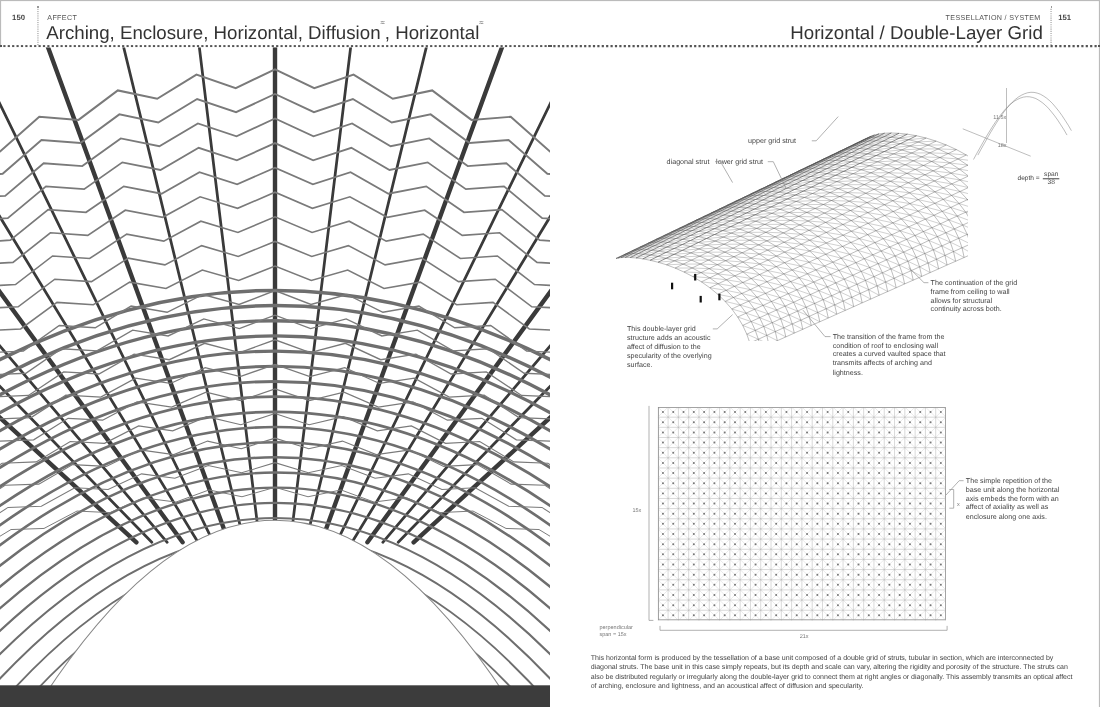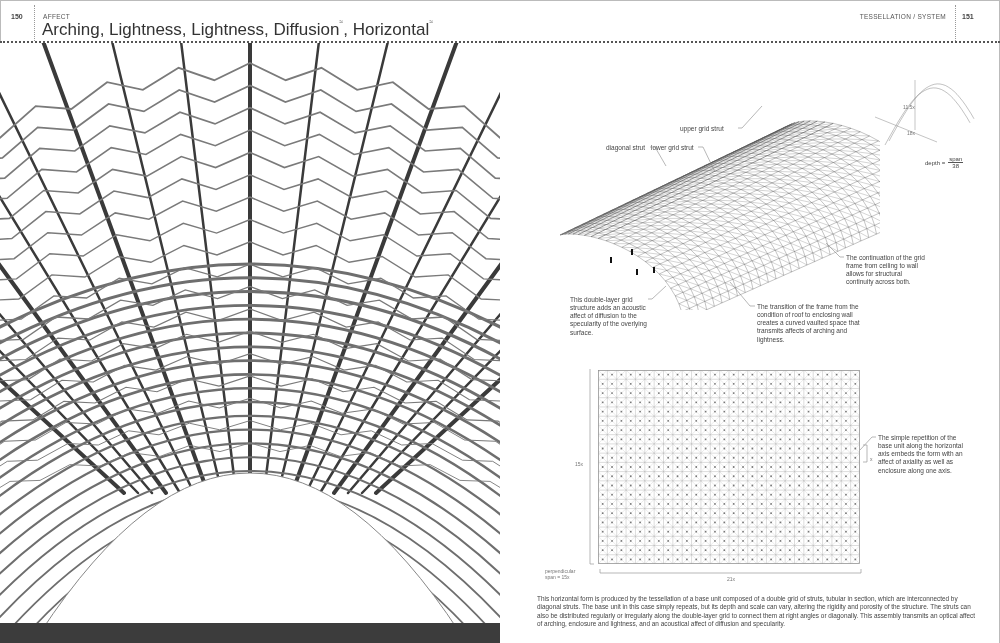--- a/index.html
+++ b/index.html
@@ -48,21 +48,21 @@
 </head>
 <body>
 
 <div class="spread">
 
   <div class="page-left"></div>
   <div class="page-num left">150</div>
   <div class="vsep left"></div>
   <div class="kicker left">AFFECT</div>
   <div class="title left">
-    <span>Arching, Lightness, Lightness, Diffusion</span><sup>≈</sup><span>, Horizontal</span><sup>≈</sup>
+    <span>Arching, Enclosure, Horizontal, Diffusion</span><sup>≈</sup><span>, Horizontal</span><sup>≈</sup>
   </div>
   <div class="header-rule left"></div>
 
   <div class="photo">
     <svg id="vault-svg" width="500" height="600" viewBox="0 0 500 600">
         <rect x="0" y="0" width="500" height="600" fill="#ffffff"></rect>
         <g fill="none" stroke-linecap="round">
           <line x1="-380" y1="-10" x2="124" y2="450" stroke="#3a3a3a" stroke-width="4"></line>
           <line x1="-310" y1="-10" x2="138" y2="450" stroke="#3a3a3a" stroke-width="2.5"></line>
           <line x1="-240" y1="-10" x2="152" y2="450" stroke="#3a3a3a" stroke-width="2.5"></line>
@@ -123,20 +123,21 @@
           <path d="M-53.4 441.2 L-23.0 437.6 L7.3 418.3 L37.6 417.2 L68.0 400.5 L98.3 402.0 L128.7 387.8 L159.0 391.8 L189.3 380.2 L219.7 386.8 L250.0 377.6 L280.3 386.8 L310.7 380.2 L341.0 391.8 L371.3 387.8 L401.7 402.0 L432.0 400.5 L462.4 417.2 L492.7 418.3 L523.0 437.6 L553.4 441.2 " stroke="#7a7a7a" stroke-width="0.9529411764705883"></path>
           <path d="M-50.0 460.0 L-20.0 456.6 L10.0 438.4 L40.0 437.4 L70.0 421.6 L100.0 423.0 L130.0 409.6 L160.0 413.4 L190.0 402.4 L220.0 408.6 L250.0 400.0 L280.0 408.6 L310.0 402.4 L340.0 413.4 L370.0 409.6 L400.0 423.0 L430.0 421.6 L460.0 437.4 L490.0 438.4 L520.0 456.6 L550.0 460.0 " stroke="#7a7a7a" stroke-width="0.9"></path>
         </g>
         <path d="M 40 590 Q 250 270 460 590 Z" fill="#ffffff" stroke="#888" stroke-width="1"></path>
         <rect x="0" y="580" width="500" height="20" fill="#3c3c3c"></rect>
       </svg>
   </div>
 
   <div class="page-right"></div>
   <div class="kicker right">TESSELLATION / SYSTEM</div>
+  <div class="title right">Horizontal / Double-Layer Grid</div>
   <div class="vsep right"></div>
   <div class="page-num right">151</div>
   <div class="header-rule right"></div>
 
   <svg class="diagram" id="persp-svg" style="left:540px; top:100px;" width="340" height="210" viewBox="0 0 340 210">
       <g fill="none" stroke="#555" stroke-width="0.35">
         <path d="M20.0 135.0 L21.8 134.6 L24.6 134.2 L28.3 134.0 L32.9 134.1 L38.2 134.5 L44.3 135.3 L51.0 136.6 L58.2 138.4 L65.9 140.7 L73.7 143.7 L81.8 147.3 L89.8 151.4 L97.6 156.2 L105.3 161.6 L112.5 167.5 L119.2 174.0 L125.3 180.9 L130.6 188.2 L135.2 195.8 L138.9 203.8 L141.7 211.8 L143.5 220.0 "></path>
         <path d="M27.2 131.6 L29.0 131.1 L31.8 130.7 L35.5 130.5 L40.1 130.6 L45.5 131.0 L51.6 131.8 L58.3 133.0 L65.6 134.8 L73.2 137.1 L81.1 140.1 L89.2 143.6 L97.3 147.8 L105.2 152.6 L112.8 158.0 L120.1 163.9 L126.8 170.4 L132.9 177.3 L138.3 184.7 L142.9 192.3 L146.6 200.3 L149.4 208.4 L151.2 216.6 "></path>
         <path d="M34.4 128.1 L36.2 127.6 L39.0 127.2 L42.7 127.0 L47.3 127.0 L52.7 127.4 L58.9 128.2 L65.6 129.4 L72.9 131.2 L80.6 133.5 L88.6 136.5 L96.7 140.0 L104.7 144.2 L112.7 149.0 L120.4 154.4 L127.7 160.3 L134.4 166.8 L140.6 173.8 L146.0 181.1 L150.6 188.8 L154.3 196.8 L157.1 204.9 L158.9 213.1 "></path>
         <path d="M41.6 124.7 L43.4 124.2 L46.2 123.7 L50.0 123.5 L54.6 123.5 L60.0 123.9 L66.2 124.6 L72.9 125.9 L80.3 127.6 L88.0 129.9 L96.0 132.9 L104.1 136.4 L112.2 140.6 L120.2 145.4 L128.0 150.8 L135.3 156.8 L142.1 163.3 L148.2 170.2 L153.7 177.6 L158.3 185.3 L162.0 193.3 L164.8 201.4 L166.7 209.7 "></path>

